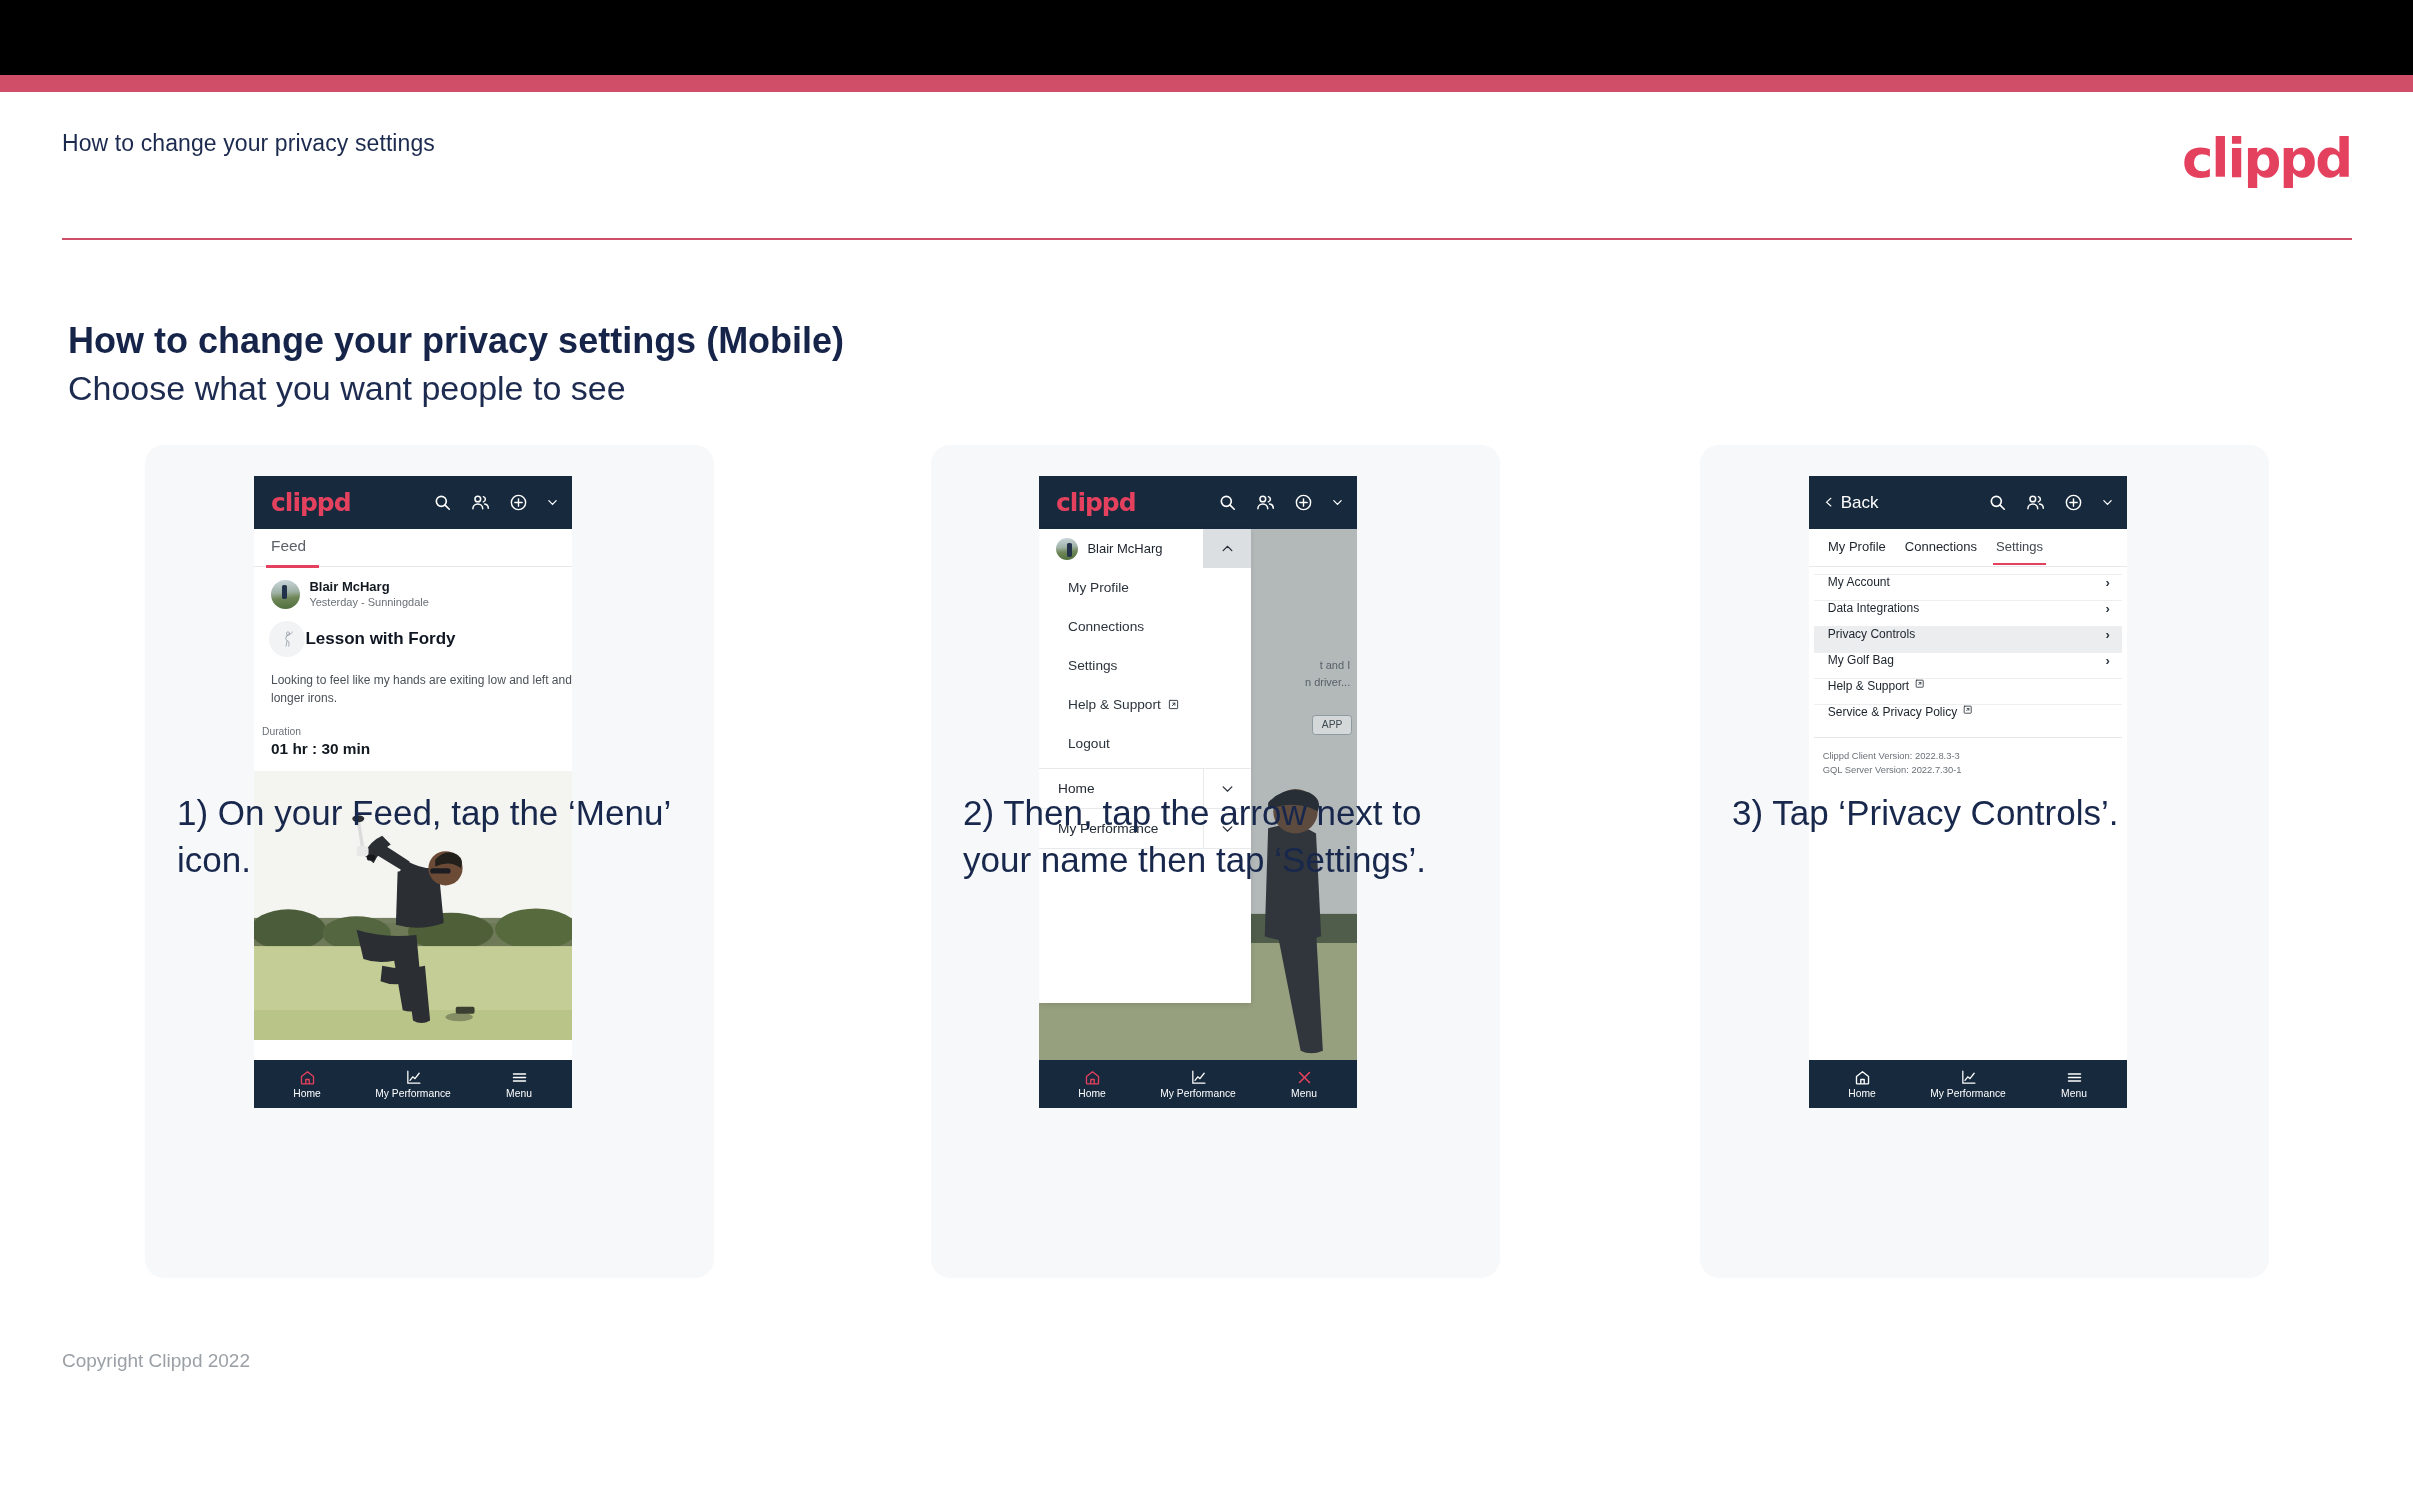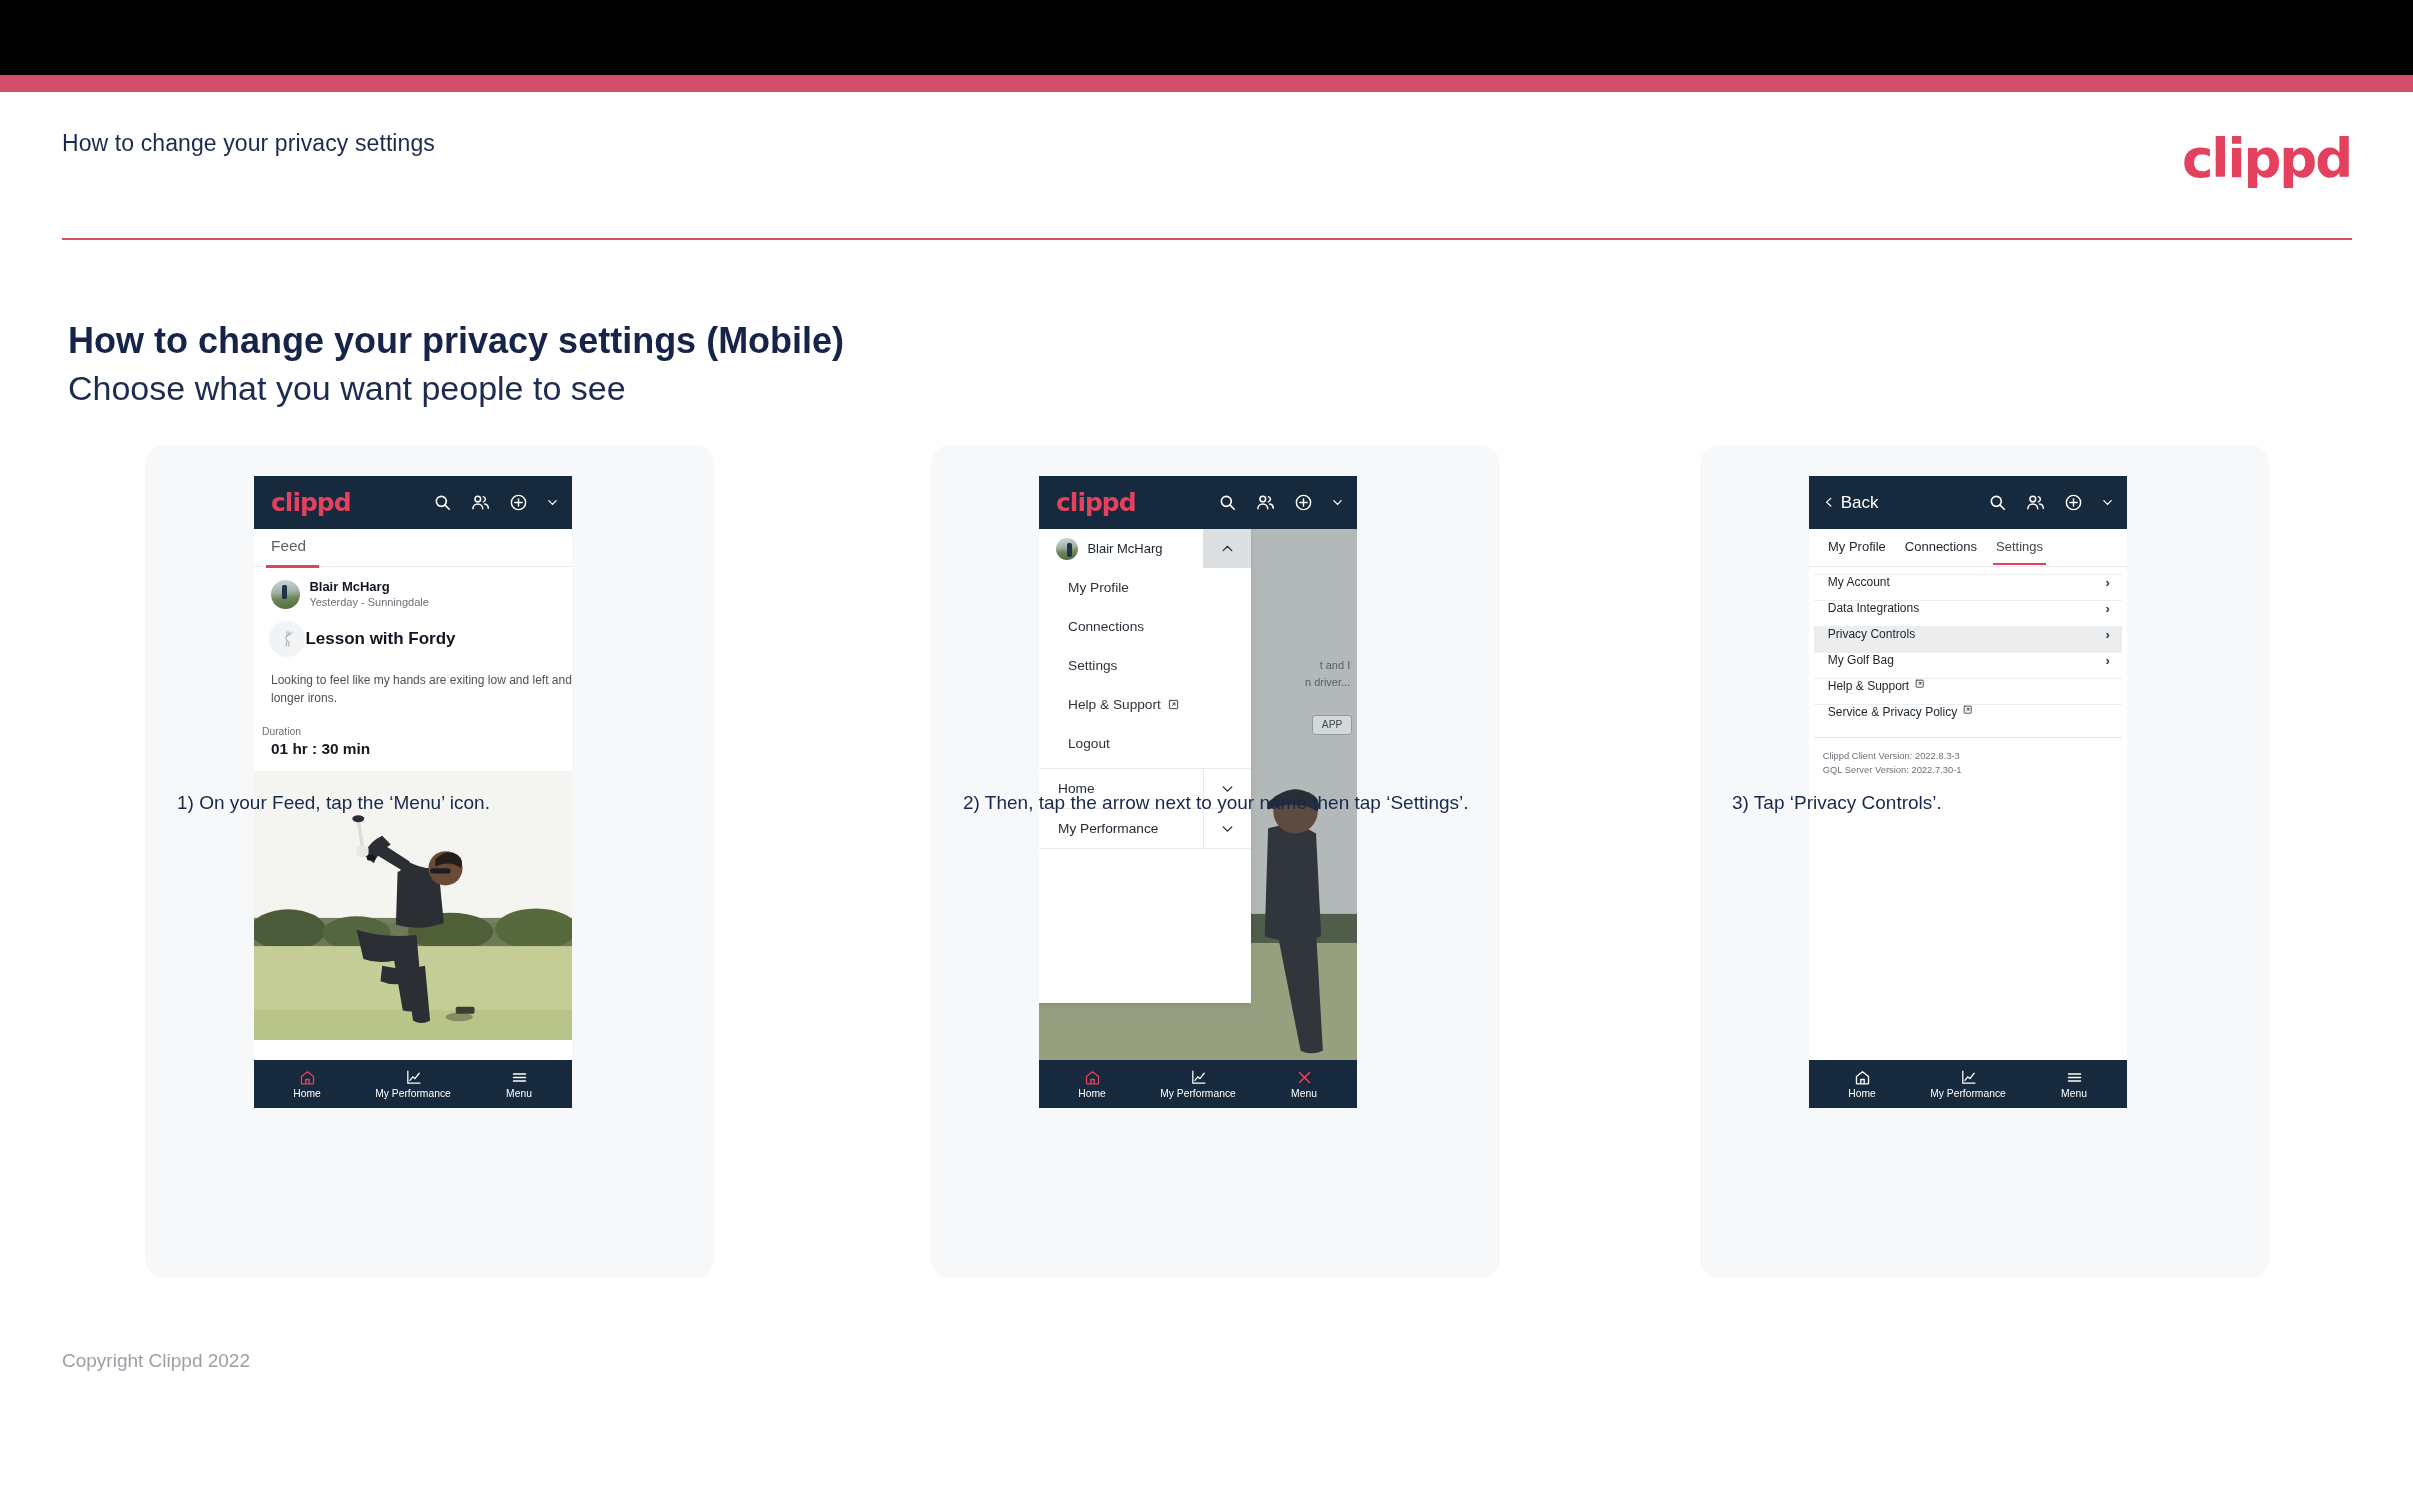--- a/index.html
+++ b/index.html
@@ -43,21 +43,21 @@
   .card {
     position:absolute; top:445px; width:569px; height:833px;
     background:#f6f8fa; border-radius:19px;
   }
   #card1 { left:145px; }
   #card2 { left:931px; }
   #card3 { left:1700px; }
 
   .caption {
     position:absolute; left:32px; top:345px; width:513px;
-    font-size:19px; line-height:1.33; color:#18274c;
+    font-size:35px; line-height:1.33; color:#18274c;
   }
 
   
   .phone {
     position:absolute; overflow:hidden; background:#ffffff;
     font-family:"Liberation Sans", sans-serif;
   }
   #phone1 { left:109px; top:31px; width:318px; height:632px; }
   #phone2 { left:108px; top:31px; width:318px; height:632px; }
   #phone3 { left:109px; top:31px; width:318px; height:632px; }

